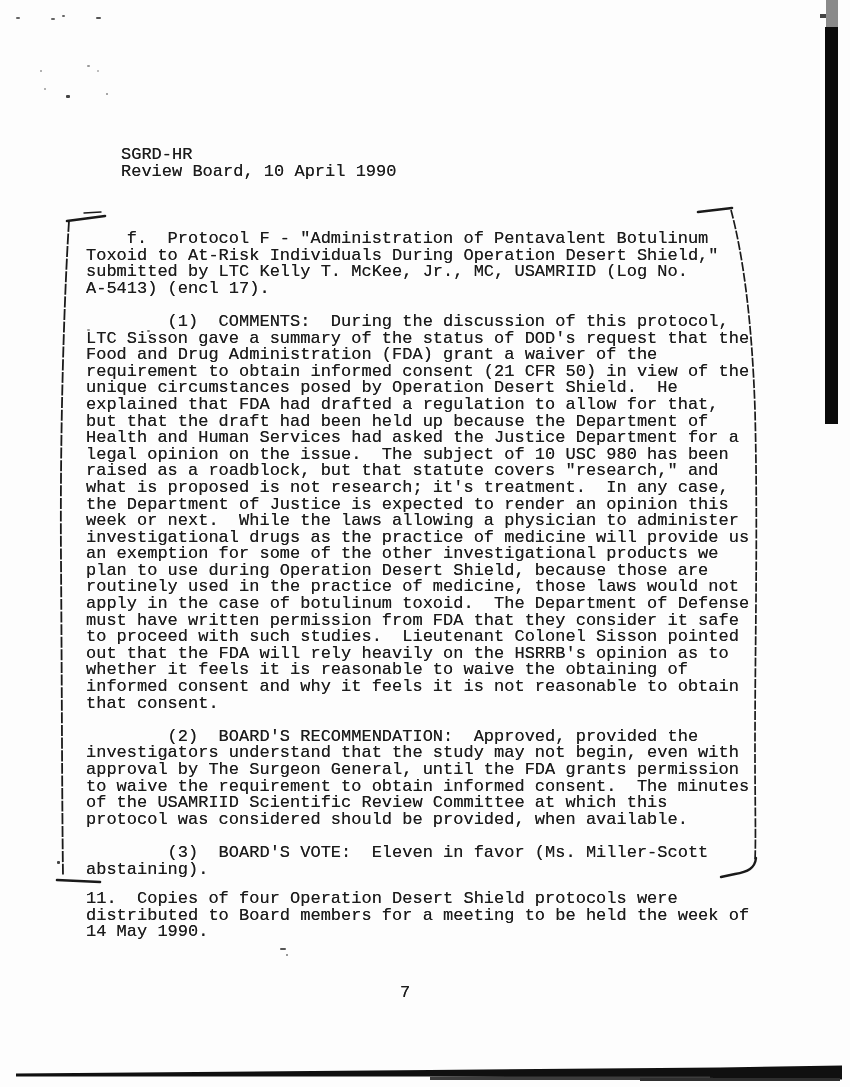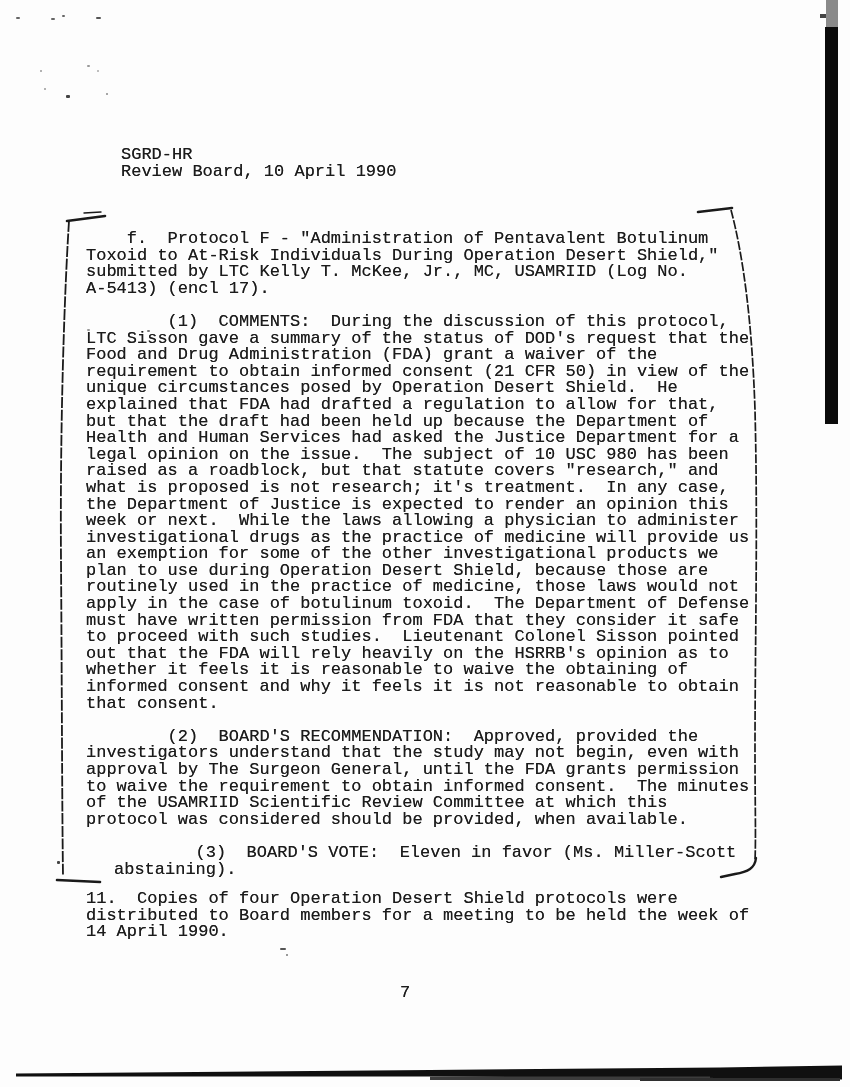--- a/index.html
+++ b/index.html
@@ -12,21 +12,21 @@
   pre{
     margin:0;
     font-family:"Liberation Mono",monospace;
     font-size:17px;line-height:16.6px;
     white-space:pre;
   }
   .abs{position:absolute;}
   .doc-header{left:86px;top:147px;margin-left:35px;}
   .doc-body{left:86px;top:231px;}
   .doc-body pre{margin:0 0 16.6px 0;}
-  .doc-body pre:last-child{margin-bottom:0;margin-left:28px;}
+  .doc-body pre:last-child{margin-bottom:0;}
   .closing{left:86px;top:891px;}
   .page-number{left:0;top:985px;width:810px;text-align:center;}
   .speck{position:absolute;background:#666;border-radius:1px;}
   svg.overlay{position:absolute;left:0;top:0;pointer-events:none;}
 </style>
 </head>
 <body>
 
 <div class="abs doc-header ink">
   <pre>SGRD-HR</pre>
@@ -67,21 +67,21 @@
 approval by The Surgeon General, until the FDA grants permission
 to waive the requirement to obtain informed consent.  The minutes
 of the USAMRIID Scientific Review Committee at which this
 protocol was considered should be provided, when available.</pre>
   <pre>        (3)  BOARD'S VOTE:  Eleven in favor (Ms. Miller-Scott
 abstaining).</pre>
 </div>
 
 <pre class="abs closing ink">11.  Copies of four Operation Desert Shield protocols were
 distributed to Board members for a meeting to be held the week of
-14 April 1990.</pre>
+14 May 1990.</pre>
 
 <pre class="abs page-number ink">7</pre>
 
 <svg class="overlay" width="850" height="1087" viewBox="0 0 850 1087" aria-hidden="true">
 
   <path d="M67,221 L105,216" stroke="#1a1a1a" stroke-width="2.6" fill="none" stroke-linecap="round"></path>
   <path d="M84,213 L101,212" stroke="#1a1a1a" stroke-width="1.4" fill="none" stroke-linecap="round"></path>
   <path d="M69,221 C64,300 60,430 61,560 C62,700 62,800 63,876" stroke="#1a1a1a" stroke-width="1.8" fill="none" stroke-dasharray="11 1.6"></path>
   <path d="M57,880 L100,882" stroke="#1a1a1a" stroke-width="2.6" fill="none" stroke-linecap="round"></path>
 

